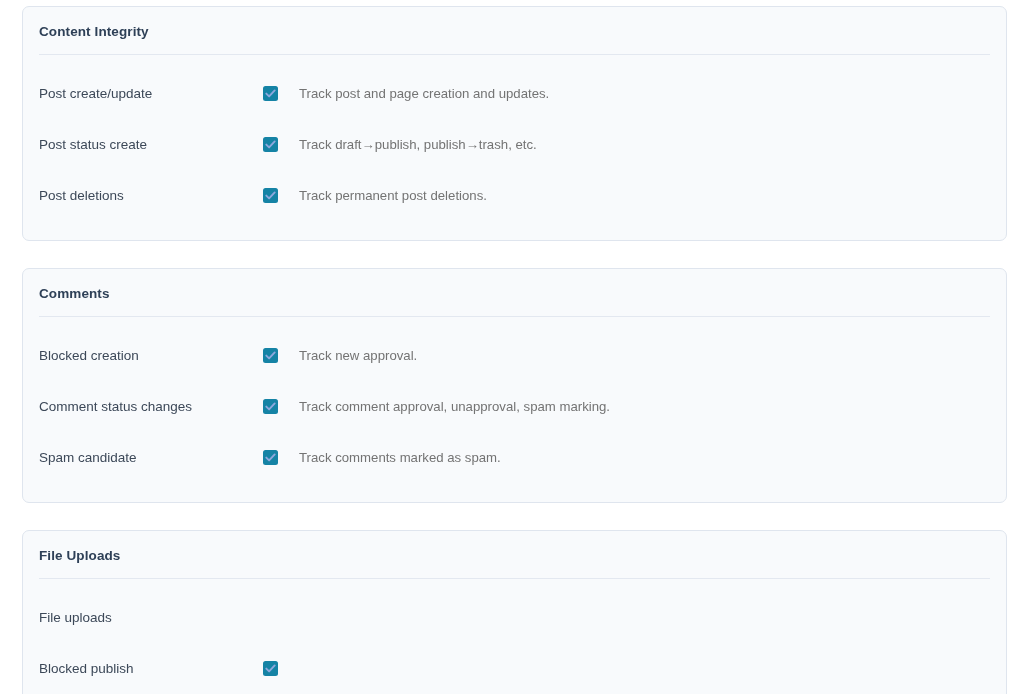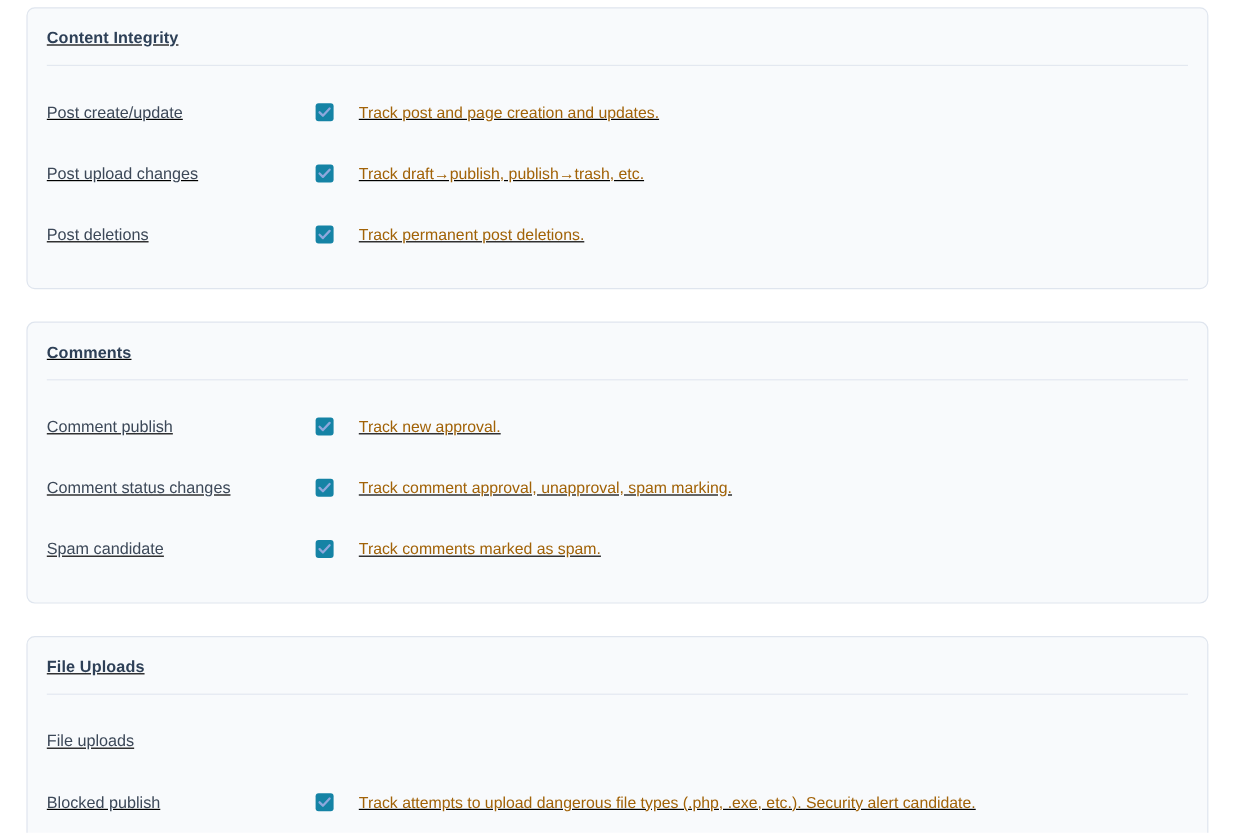--- a/index.html
+++ b/index.html
@@ -20,21 +20,20 @@
     box-sizing: border-box;
   }
 
   .card {
     background: #f8fafc;
     border: 1px solid #dfe5ee;
     border-radius: 7px;
     box-sizing: border-box;
     margin-bottom: 27px;
     padding: 0 16px;
-    text-decoration: underline;
   }
 
   .card-header {
     font-size: 13.5px;
     font-weight: bold;
     color: #2e4057;
     padding: 17px 0 15px 0;
     border-bottom: 1px solid #e3e8f0;
     letter-spacing: 0.1px;
   }
@@ -78,21 +77,21 @@
     position: absolute;
     left: 1px;
     top: 1px;
     width: 13px;
     height: 13px;
     display: block;
   }
 
   .row-desc {
     font-size: 13.2px;
-    color: #a16207;
+    color: #737373;
     margin-left: 21px;
     line-height: 1.35;
     white-space: nowrap;
   }
 
   
   .card:last-child { margin-bottom: 0; }
 </style>
 </head>
 <body>
@@ -107,21 +106,21 @@
             <div class="row-control">
               <span class="checkbox" role="checkbox" aria-checked="true">
                 <svg viewBox="0 0 13 13">
                   <path d="M2.3 6.6 L5.1 9.4 L10.7 3.4" fill="none" stroke="#8ea8dd" stroke-width="1.9" stroke-linecap="round" stroke-linejoin="round"></path>
                 </svg>
               </span>
               <div class="row-desc">Track post and page creation and updates.</div>
             </div>
           </div>
           <div class="row">
-            <div class="row-label">Post upload changes</div>
+            <div class="row-label">Post status create</div>
             <div class="row-control">
               <span class="checkbox" role="checkbox" aria-checked="true">
                 <svg viewBox="0 0 13 13">
                   <path d="M2.3 6.6 L5.1 9.4 L10.7 3.4" fill="none" stroke="#8ea8dd" stroke-width="1.9" stroke-linecap="round" stroke-linejoin="round"></path>
                 </svg>
               </span>
               <div class="row-desc">Track draft→publish, publish→trash, etc.</div>
             </div>
           </div>
           <div class="row">
@@ -134,21 +133,21 @@
               </span>
               <div class="row-desc">Track permanent post deletions.</div>
             </div>
           </div>
         </div>
       </div>
       <div class="card">
         <div class="card-header">Comments</div>
         <div class="rows">
           <div class="row">
-            <div class="row-label">Comment publish</div>
+            <div class="row-label">Blocked creation</div>
             <div class="row-control">
               <span class="checkbox" role="checkbox" aria-checked="true">
                 <svg viewBox="0 0 13 13">
                   <path d="M2.3 6.6 L5.1 9.4 L10.7 3.4" fill="none" stroke="#8ea8dd" stroke-width="1.9" stroke-linecap="round" stroke-linejoin="round"></path>
                 </svg>
               </span>
               <div class="row-desc">Track new approval.</div>
             </div>
           </div>
           <div class="row">
@@ -182,19 +181,18 @@
             <div class="row-label">File uploads</div>
           </div>
           <div class="row">
             <div class="row-label">Blocked publish</div>
             <div class="row-control">
               <span class="checkbox" role="checkbox" aria-checked="true">
                 <svg viewBox="0 0 13 13">
                   <path d="M2.3 6.6 L5.1 9.4 L10.7 3.4" fill="none" stroke="#8ea8dd" stroke-width="1.9" stroke-linecap="round" stroke-linejoin="round"></path>
                 </svg>
               </span>
-              <div class="row-desc">Track attempts to upload dangerous file types (.php, .exe, etc.). Security alert candidate.</div>
             </div>
           </div>
         </div>
       </div>
     </div>
 </div>
 
 </body></html>

